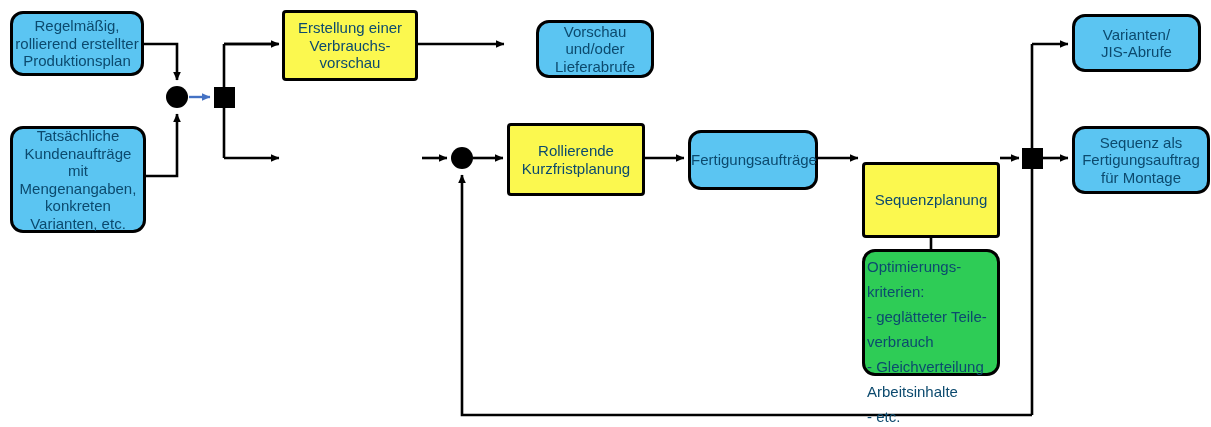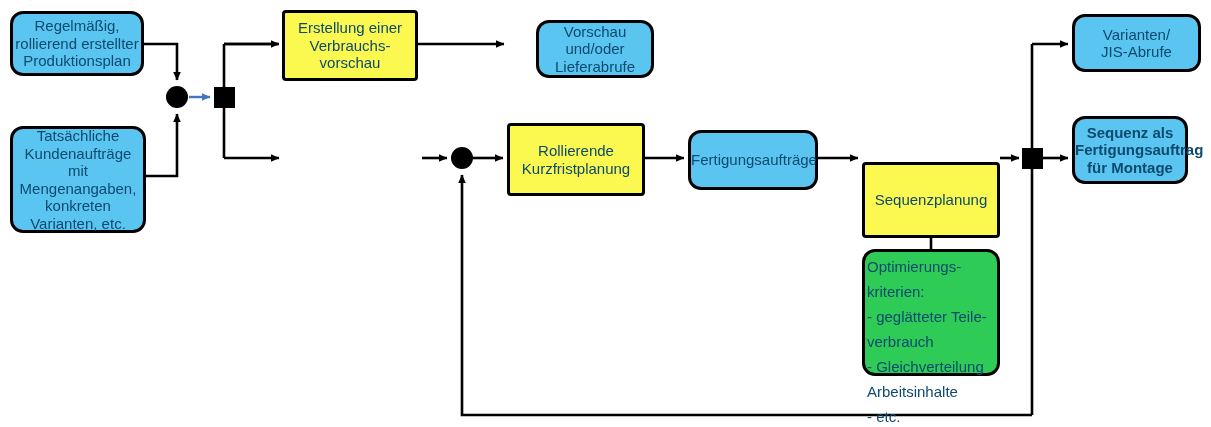--- a/index.html
+++ b/index.html
@@ -151,21 +151,21 @@
 
   <div class="node yellow" style="left:862px; top:122px; width:138px; height:76px;margin-top:40px;">
     <span class="txt" style="white-space:pre-line;">Sequenzplanung</span>
   </div>
 
   <div class="node blue" style="left:1072px; top:14px; width:129px; height:58px;">
     <span class="txt" style="white-space:pre-line;">Varianten/
 JIS-Abrufe</span>
   </div>
 
-  <div class="node blue" style="left:1072px; top:116px; width:116px; height:68px;font-weight:bold;">
+  <div class="node blue" style="left:1072px; top:126px; width:138px; height:68px;">
     <span class="txt" style="white-space:pre-line;">Sequenz als
 Fertigungsauftrag
 für Montage</span>
   </div>
 
   <div class="node green" style="left:862px; top:249px; width:138px; height:127px;">
     <span class="txt">Optimierungs-
 kriterien:
 - geglätteter Teile-
 verbrauch

